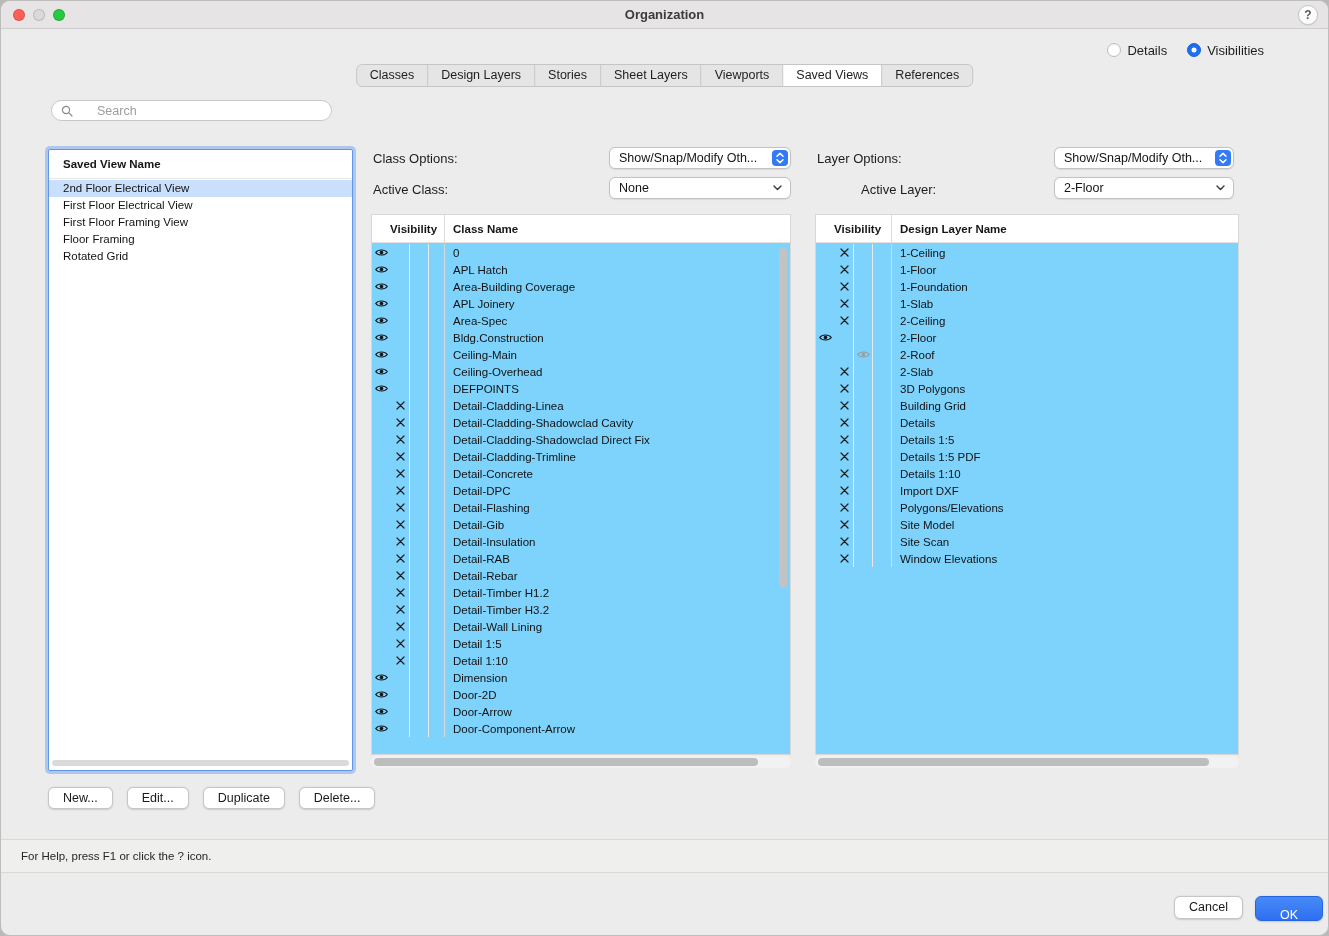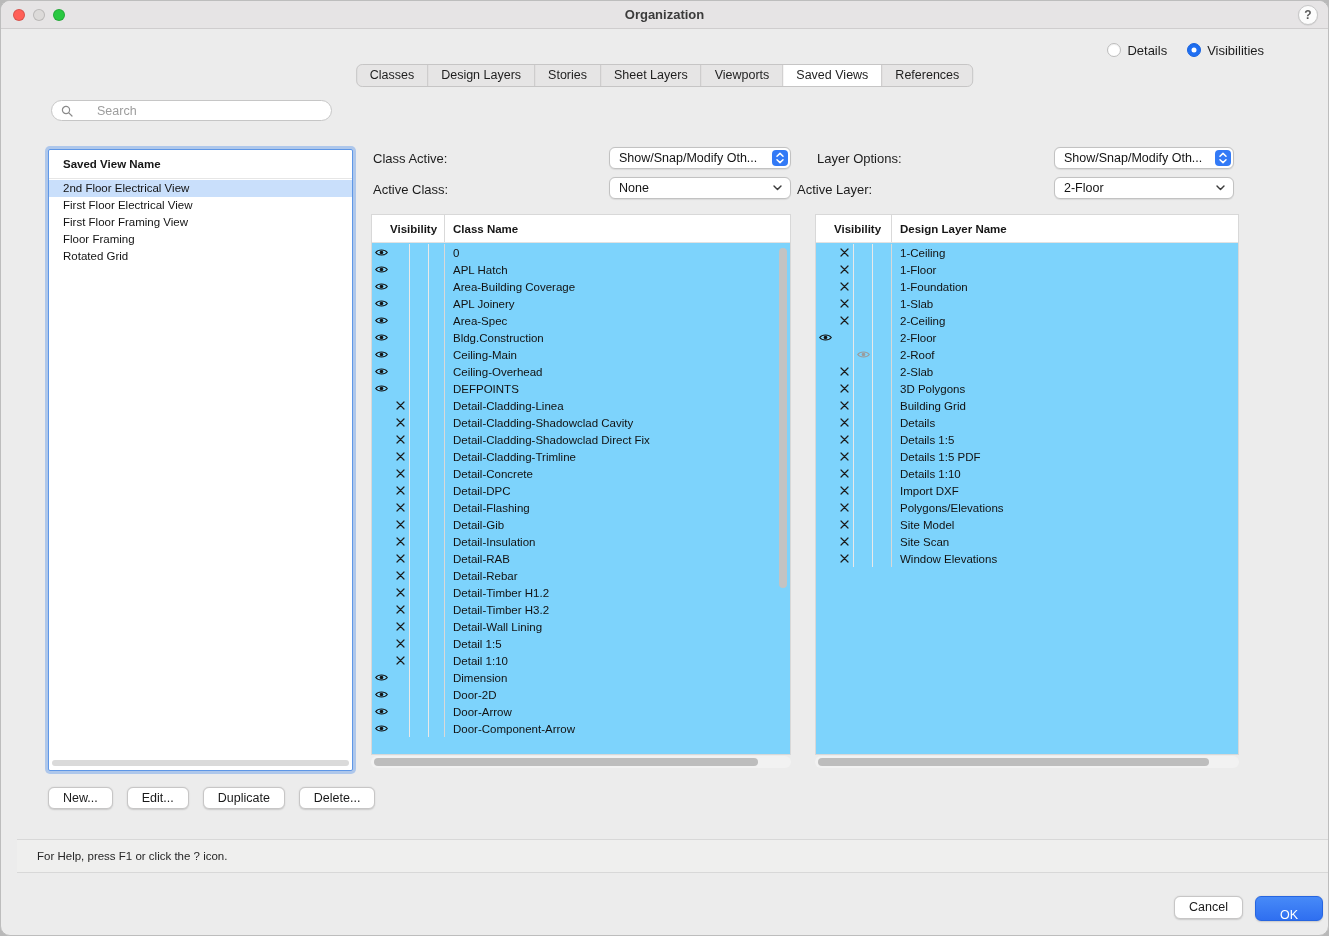--- a/index.html
+++ b/index.html
@@ -157,21 +157,21 @@
   .actions { position:absolute; left:47px; top:786px; display:flex; gap:14px; }
   .btn {
     height:22px; padding:0 14px; line-height:20px;
     background:#fff; border:1px solid #c7c6c6; border-radius:6px;
     font-size:12.5px; color:#1a1a1a;
     box-shadow:0 0.5px 1.5px rgba(0,0,0,.15);
     white-space:nowrap;
   }
   
   .helpbar {
-    position:absolute; left:16px; right:0; top:838px; height:34px;
+    position:absolute; left:0; right:0; top:838px; height:34px;
     background:#efefee;
     border-top:1px solid #d8d8d8; border-bottom:1px solid #d8d8d8;
     display:flex; align-items:center; padding-left:20px;
     font-size:11.5px; color:#262626;
   }
   
   .dlg-actions { position:absolute; right:5px; top:895px; display:flex; gap:12px; }
   .btn.cancel { width:69px; text-align:center; padding:0; height:23px; line-height:21px; }
   .btn.ok {
     width:68px; text-align:center; padding:8px; height:25px; line-height:21px;
@@ -230,21 +230,21 @@
         <div class="srow">First Floor Electrical View</div>
         <div class="srow">First Floor Framing View</div>
         <div class="srow">Floor Framing</div>
         <div class="srow">Rotated Grid</div>
       </div>
     <div class="hscroll-left">
         <div class="thumb"></div>
       </div>
   </div>
 
-  <div class="flabel" style="left:372px; top:150px;">Class Active:</div>
+  <div class="flabel" style="left:372px; top:150px;">Class Options:</div>
   <div class="popup" style="left:608px; top:146px; width:182px;">
     <span class="pval">Show/Snap/Modify Oth...</span>
     <span class="stepper">
       <svg width="10" height="12" viewBox="0 0 10 12">
           <path d="M2 4.2 L5 1.4 L8 4.2" stroke="#fff" stroke-width="1.5" fill="none" stroke-linecap="round" stroke-linejoin="round"></path>
           <path d="M2 7.8 L5 10.6 L8 7.8" stroke="#fff" stroke-width="1.5" fill="none" stroke-linecap="round" stroke-linejoin="round"></path>
         </svg>
     </span>
   </div>
   <div class="flabel" style="left:372px; top:181px;">Active Class:</div>
@@ -260,21 +260,21 @@
   <div class="flabel" style="left:816px; top:150px;">Layer Options:</div>
   <div class="popup" style="left:1053px; top:146px; width:180px;">
     <span class="pval">Show/Snap/Modify Oth...</span>
     <span class="stepper">
       <svg width="10" height="12" viewBox="0 0 10 12">
           <path d="M2 4.2 L5 1.4 L8 4.2" stroke="#fff" stroke-width="1.5" fill="none" stroke-linecap="round" stroke-linejoin="round"></path>
           <path d="M2 7.8 L5 10.6 L8 7.8" stroke="#fff" stroke-width="1.5" fill="none" stroke-linecap="round" stroke-linejoin="round"></path>
         </svg>
     </span>
   </div>
-  <div class="flabel" style="left:796px; top:181px;">Active Layer:</div>
+  <div class="flabel" style="left:860px; top:181px;">Active Layer:</div>
   <div class="popup" style="left:1053px; top:176px; width:180px;">
     <span class="pval">2-Floor</span>
     <span class="chev">
       <svg width="9" height="6" viewBox="0 0 9 6">
           <path d="M1 1 L4.5 4.6 L8 1" stroke="#3c3c3c" stroke-width="1.4" fill="none" stroke-linecap="round" stroke-linejoin="round"></path>
         </svg>
     </span>
   </div>
 
   <div class="vtable mid">

